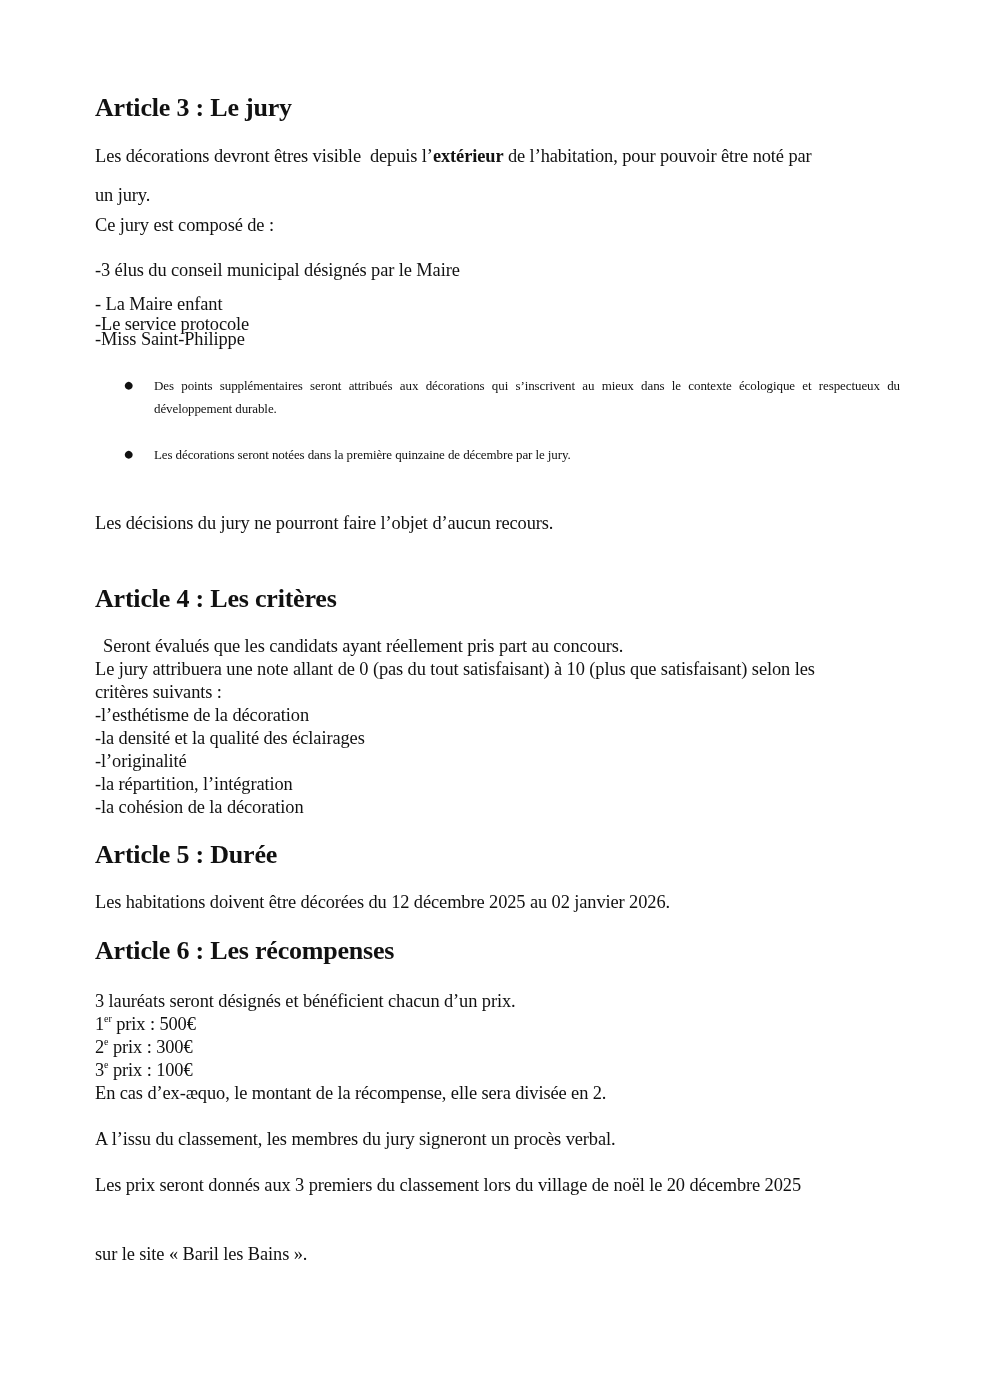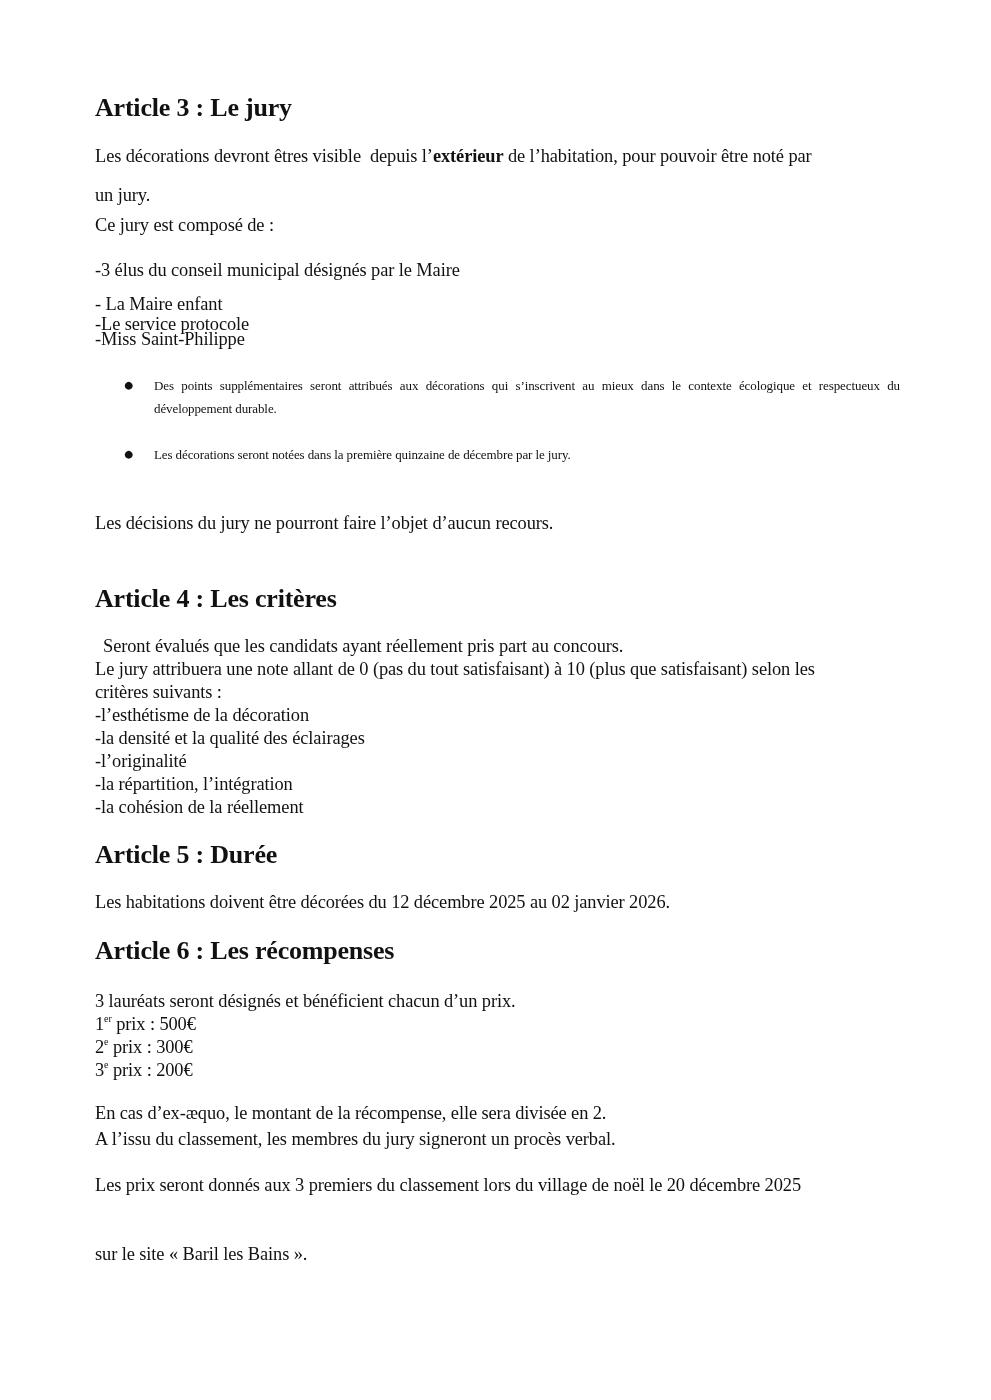--- a/index.html
+++ b/index.html
@@ -92,33 +92,33 @@
 
   <div class="abs h" style="top:586px;">Article 4 : Les critères</div>
 
   <div class="abs p" style="top:635px;margin-left:8px;">Seront évalués que les candidats ayant réellement pris part au concours.</div>
   <div class="abs p" style="top:658px;">Le jury attribuera une note allant de 0 (pas du tout satisfaisant) à 10 (plus que satisfaisant) selon les</div>
   <div class="abs p" style="top:681px;">critères suivants :</div>
   <div class="abs p" style="top:704px;">-l’esthétisme de la décoration</div>
   <div class="abs p" style="top:727px;">-la densité et la qualité des éclairages</div>
   <div class="abs p" style="top:750px;">-l’originalité</div>
   <div class="abs p" style="top:773px;">-la répartition, l’intégration</div>
-  <div class="abs p" style="top:796px;">-la cohésion de la réellement</div>
+  <div class="abs p" style="top:796px;">-la cohésion de la décoration</div>
 
   <div class="abs h" style="top:842px;">Article 5 : Durée</div>
   <div class="abs p" style="top:891px;">Les habitations doivent être décorées du 12 décembre 2025 au 02 janvier 2026.</div>
 
   <div class="abs h" style="top:938px;">Article 6 : Les récompenses</div>
 
   <div class="abs p" style="top:990px;">3 lauréats seront désignés et bénéficient chacun d’un prix.</div>
 
   <div class="abs p" style="top:1013px;"><span>1</span><sup class="ord">er</sup><span style="white-space:pre;"> prix : 500€</span></div>
   <div class="abs p" style="top:1036px;"><span>2</span><sup class="ord">e</sup><span style="white-space:pre;"> prix : 300€</span></div>
-  <div class="abs p" style="top:1059px;"><span>3</span><sup class="ord">e</sup><span style="white-space:pre;"> prix : 200€</span></div>
+  <div class="abs p" style="top:1059px;"><span>3</span><sup class="ord">e</sup><span style="white-space:pre;"> prix : 100€</span></div>
 
-  <div class="abs p" style="top:1082px;margin-top:20px;">En cas d’ex-æquo, le montant de la récompense, elle sera divisée en 2.</div>
+  <div class="abs p" style="top:1082px;">En cas d’ex-æquo, le montant de la récompense, elle sera divisée en 2.</div>
 
   <div class="abs p" style="top:1128px;">A l’issu du classement, les membres du jury signeront un procès verbal.</div>
 
   <div class="abs p" style="top:1174px;">Les prix seront donnés aux 3 premiers du classement lors du village de noël le 20 décembre 2025</div>
   <div class="abs p" style="top:1197px;margin-top:46px;">sur le site « Baril les Bains ».</div>
 
 </div>
 
 </body></html>

